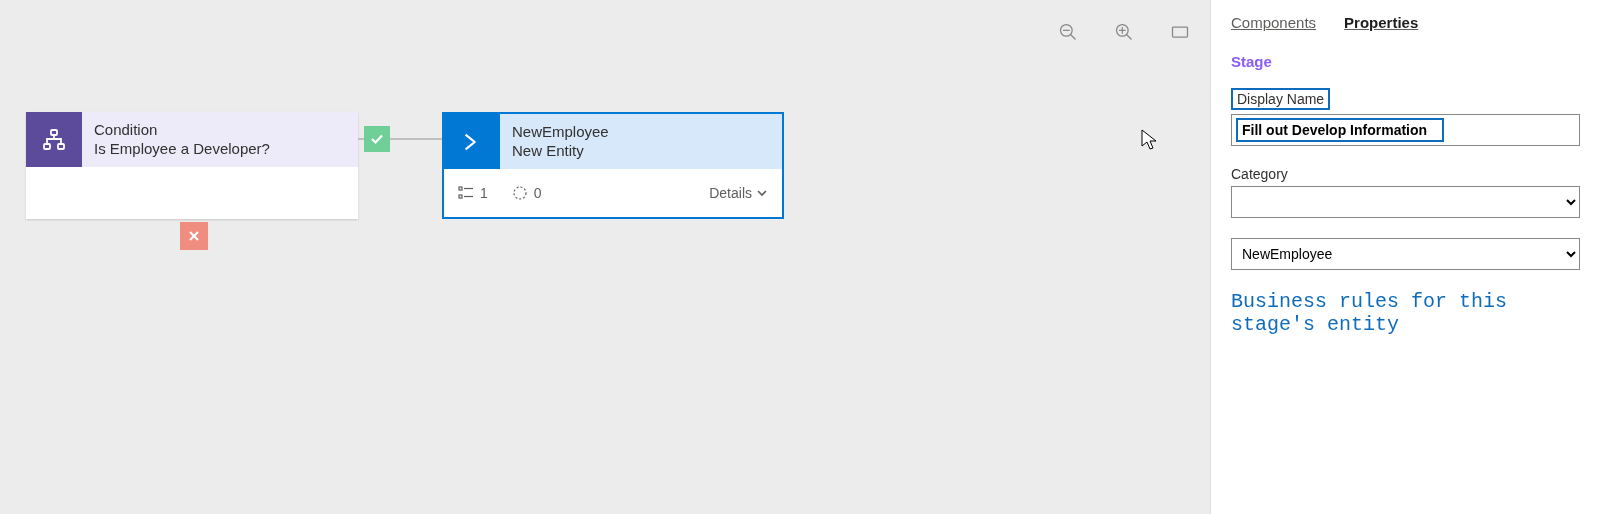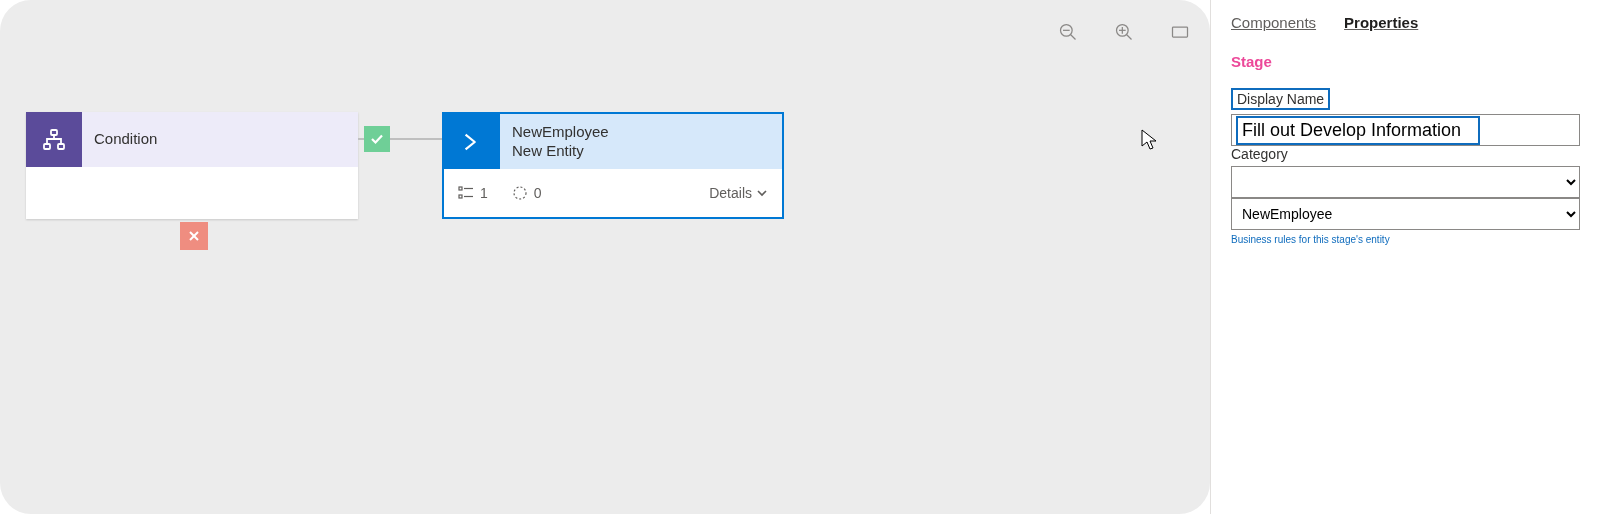--- a/index.html
+++ b/index.html
@@ -13,21 +13,20 @@
   }
   .app {
     display: flex;
     width: 100%; height: 100%;
   }
   
   .canvas {
     position: relative;
     flex: 1 1 auto;
     background: #ececec;
-    border-radius: 31px;
   }
   .toolbar {
     position: absolute;
     top: 22px;
     right: 20px;
     display: flex;
     gap: 36px;
     align-items: center;
     color: #8a8886;
   }
@@ -169,67 +168,69 @@
     font-size: 15px;
     color: #605e5c;
     margin-bottom: 22px;
     text-decoration: underline;
   }
   .tab { cursor:pointer; }
   .tab.active { color:#201f1e; font-weight:600; }
   .section-title {
     font-weight:600;
     font-size:15px;
-    color:#ec4899;
+    color:#8b5cf6;
     margin-bottom: 18px;
   }
   .field-label {
     font-size:14px;
     color:#323130;
     margin-bottom:4px;
   }
   .hl-box {
     display:inline-block;
     border:2px solid #0f6cbd;
     padding:0 4px;
     line-height: 1.3;
   }
-  .input-wrap { }
+  .input-wrap { margin-bottom: 20px; }
   .input-row {
     border:1px solid #8a8886;
     height: 32px;
     display:flex;
     align-items:center;
     padding: 0 6px;
   }
   .input-row.edit {
     padding: 4px;
   }
   .inner-input {
     border:2px solid #0f6cbd;
     padding: 2px 4px;
     flex: 0 0 auto;
-    font-size:18px;
+    font-size:14px;
     background:#fff;
     outline:none;
+    font-weight:bold;
   }
   .select {
     width:100%;
     height:32px;
     border:1px solid #8a8886;
     background:#fff;
     font-family:inherit;
     font-size:14px;
     padding: 0 6px;
   }
   .link {
     color:#0f6cbd;
-    font-size:10px;
+    font-size:20px;
     cursor:pointer;
     text-decoration:none;
+    font-family:Liberation Mono, monospace;
   }
 </style>
 </head>
 <body>
 
 <div class="app">
 
   <div class="canvas">
 
     <div class="toolbar">
@@ -260,20 +261,21 @@
         <div class="condition-icon-box">
           <svg viewBox="0 0 24 24" fill="none" stroke="#fff" stroke-width="1.8">
             <rect x="9" y="2" width="6" height="5" rx="1"></rect>
             <rect x="2" y="16" width="6" height="5" rx="1"></rect>
             <rect x="16" y="16" width="6" height="5" rx="1"></rect>
             <path d="M12 7 V11 M12 11 H5 V16 M12 11 H19 V16"></path>
           </svg>
         </div>
         <div class="condition-text">
           <span>Condition</span>
+          <span>Is Employee a Developer?</span>
         </div>
       </div>
       <div class="condition-body"></div>
     </div>
 
     <div class="connector"></div>
     <div class="yes-badge">
       <svg viewBox="0 0 16 16" fill="none" stroke="#fff" stroke-width="2.2">
         <polyline points="3,8 6.5,11.5 13,4.5"></polyline>
       </svg>

